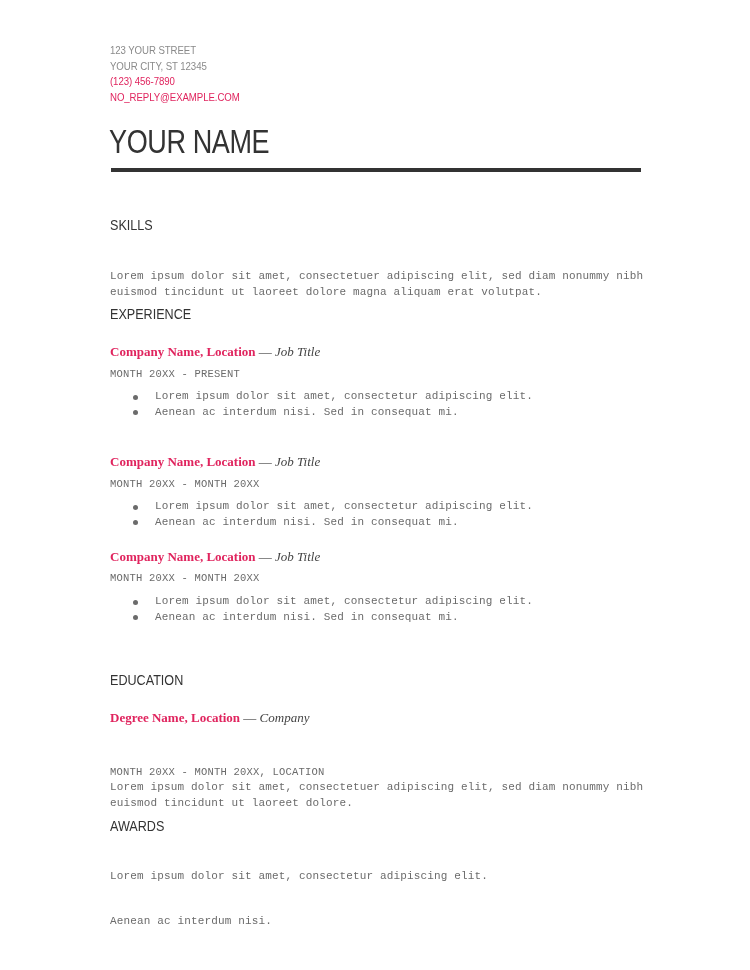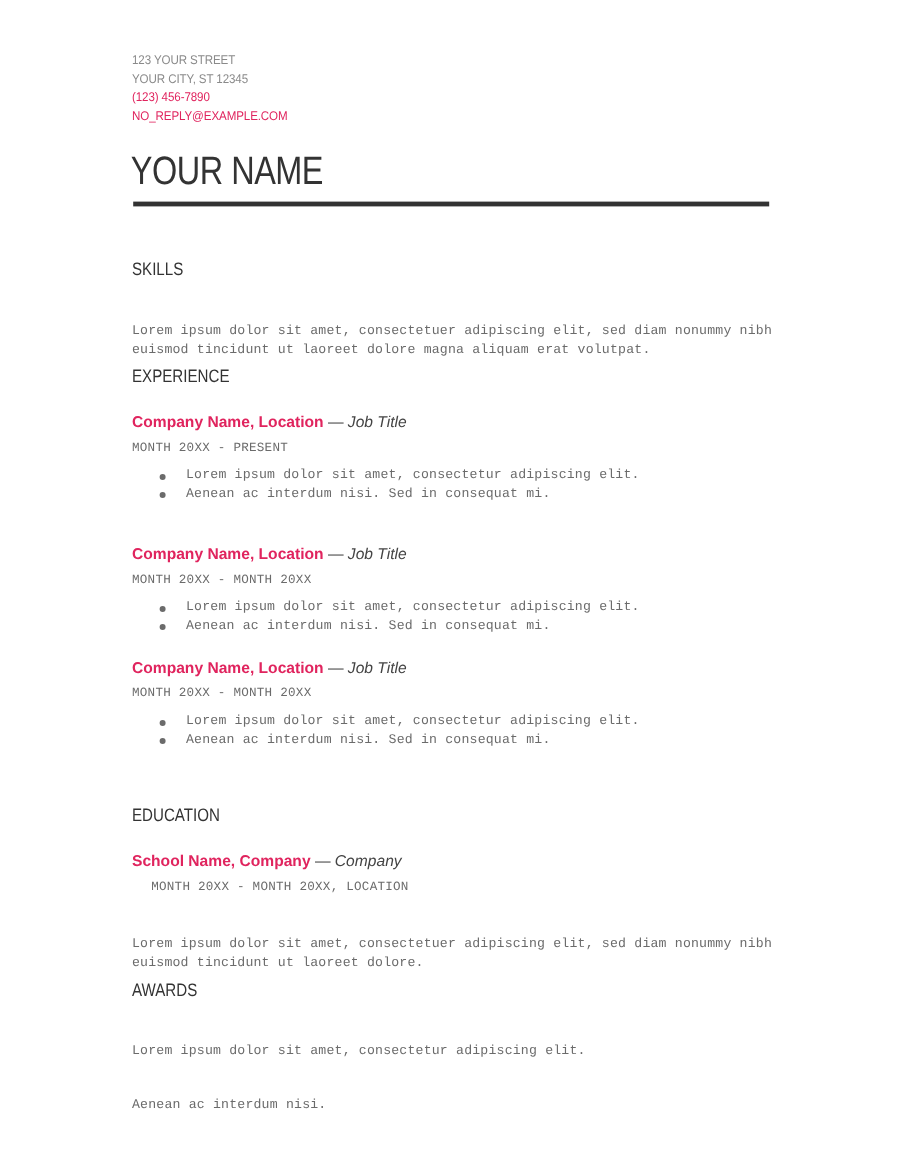--- a/index.html
+++ b/index.html
@@ -72,21 +72,21 @@
       font-size: 11px;
       line-height: 15.5px;
       color: #6b6b6b;
       white-space: pre;
       letter-spacing: 0.15px;
       margin-top: 25px;
     }
     .entry-head {
       position: absolute;
       left: 0;
-      font-family: Liberation Sans, sans-serif;
+      font-family: Liberation Serif, serif;
       font-size: 13px;
       line-height: 16px;
       white-space: nowrap;
     }
     .entry-head .org {
       color: #e0245e;
       font-weight: bold;
     }
     .entry-head .dash {
       color: #444444;
@@ -175,23 +175,23 @@
     <span class="org">Company Name, Location</span><span class="dash"> — </span><span class="role">Job Title</span>
   </div>
   <div class="dates" style="top:571px;">MONTH 20XX - MONTH 20XX</div>
   <ul class="bullets" style="top:594px;">
     <li><span class="dot"></span><span>Lorem ipsum dolor sit amet, consectetur adipiscing elit.</span></li>
     <li><span class="dot"></span><span>Aenean ac interdum nisi. Sed in consequat mi.</span></li>
   </ul>
 
   <div class="section-title" style="top:671px;">EDUCATION</div>
   <div class="entry-head" style="top:710px;">
-    <span class="org">School Name, Company</span><span class="dash"> — </span><span class="role">Company</span>
+    <span class="org">Degree Name, Location</span><span class="dash"> — </span><span class="role">Company</span>
   </div>
-  <div class="dates" style="top:733px;margin-left:16px;">MONTH 20XX - MONTH 20XX, LOCATION</div>
+  <div class="dates" style="top:765px;">MONTH 20XX - MONTH 20XX, LOCATION</div>
   <div class="para" style="top:755px;">Lorem ipsum dolor sit amet, consectetuer adipiscing elit, sed diam nonummy nibh
 euismod tincidunt ut laoreet dolore.</div>
 
   <div class="section-title" style="top:817px;">AWARDS</div>
   <div class="para" style="top:844px;">Lorem ipsum dolor sit amet, consectetur adipiscing elit.</div>
   <div class="para" style="top:889px;">Aenean ac interdum nisi.</div>
 
 </div>
 
 </body></html>

